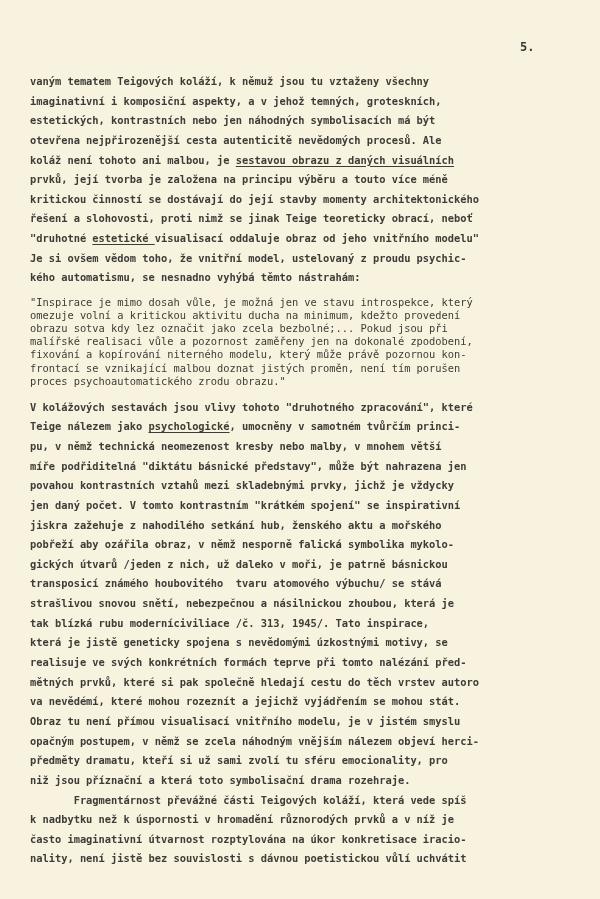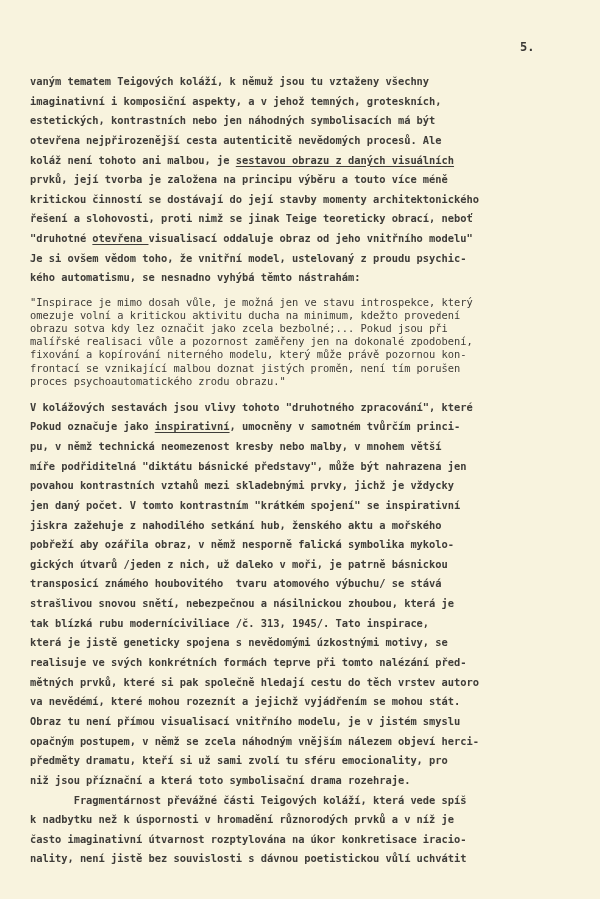--- a/index.html
+++ b/index.html
@@ -42,38 +42,38 @@
   <div class="body">
     <div>
       <div class="line">vaným tematem Teigových koláží, k němuž jsou tu vztaženy všechny</div>
       <div class="line">imaginativní i komposiční aspekty, a v jehož temných, groteskních,</div>
       <div class="line">estetických, kontrastních nebo jen náhodných symbolisacích má být</div>
       <div class="line">otevřena nejpřirozenější cesta autenticitě nevědomých procesů. Ale</div>
       <div class="line"><span>koláž není tohoto ani malbou, je </span><span class="u">sestavou obrazu z daných visuálních</span></div>
       <div class="line">prvků, její tvorba je založena na principu výběru a touto více méně</div>
       <div class="line">kritickou činností se dostávají do její stavby momenty architektonického</div>
       <div class="line">řešení a slohovosti, proti nimž se jinak Teige teoreticky obrací, neboť</div>
-      <div class="line"><span>"druhotné </span><span class="u">otevřena </span><span>visualisací oddaluje obraz od jeho vnitřního modelu"</span></div>
+      <div class="line"><span>"druhotné </span><span class="u">estetické </span><span>visualisací oddaluje obraz od jeho vnitřního modelu"</span></div>
       <div class="line">Je si ovšem vědom toho, že vnitřní model, ustelovaný z proudu psychic-</div>
       <div class="line">kého automatismu, se nesnadno vyhýbá těmto nástrahám:</div>
     </div>
 
     <div class="quote">
       <div class="line">"Inspirace je mimo dosah vůle, je možná jen ve stavu introspekce, který</div>
       <div class="line">omezuje volní a kritickou aktivitu ducha na minimum, kdežto provedení</div>
       <div class="line">obrazu sotva kdy lez označit jako zcela bezbolné;... Pokud jsou při</div>
       <div class="line">malířské realisaci vůle a pozornost zaměřeny jen na dokonalé zpodobení,</div>
       <div class="line">fixování a kopírování niterného modelu, který může právě pozornou kon-</div>
       <div class="line">frontací se vznikající malbou doznat jistých proměn, není tím porušen</div>
       <div class="line">proces psychoautomatického zrodu obrazu."</div>
     </div>
 
     <div>
       <div class="line">V kolážových sestavách jsou vlivy tohoto "druhotného zpracování", které</div>
-      <div class="line"><span>Pokud označuje jako </span><span class="u">inspirativní</span><span>, umocněny v samotném tvůrčím princi-</span></div>
+      <div class="line"><span>Teige nálezem jako </span><span class="u">psychologické</span><span>, umocněny v samotném tvůrčím princi-</span></div>
       <div class="line">pu, v němž technická neomezenost kresby nebo malby, v mnohem větší</div>
       <div class="line">míře podřiditelná "diktátu básnické představy", může být nahrazena jen</div>
       <div class="line">povahou kontrastních vztahů mezi skladebnými prvky, jichž je vždycky</div>
       <div class="line">jen daný počet. V tomto kontrastním "krátkém spojení" se inspirativní</div>
       <div class="line">jiskra zažehuje z nahodilého setkání hub, ženského aktu a mořského</div>
       <div class="line">pobřeží aby ozářila obraz, v němž nesporně falická symbolika mykolo-</div>
       <div class="line">gických útvarů /jeden z nich, už daleko v moři, je patrně básnickou</div>
       <div class="line">transposicí známého houbovitého  tvaru atomového výbuchu/ se stává</div>
       <div class="line">strašlivou snovou snětí, nebezpečnou a násilnickou zhoubou, která je</div>
       <div class="line">tak blízká rubu moderníciviliace /č. 313, 1945/. Tato inspirace,</div>

